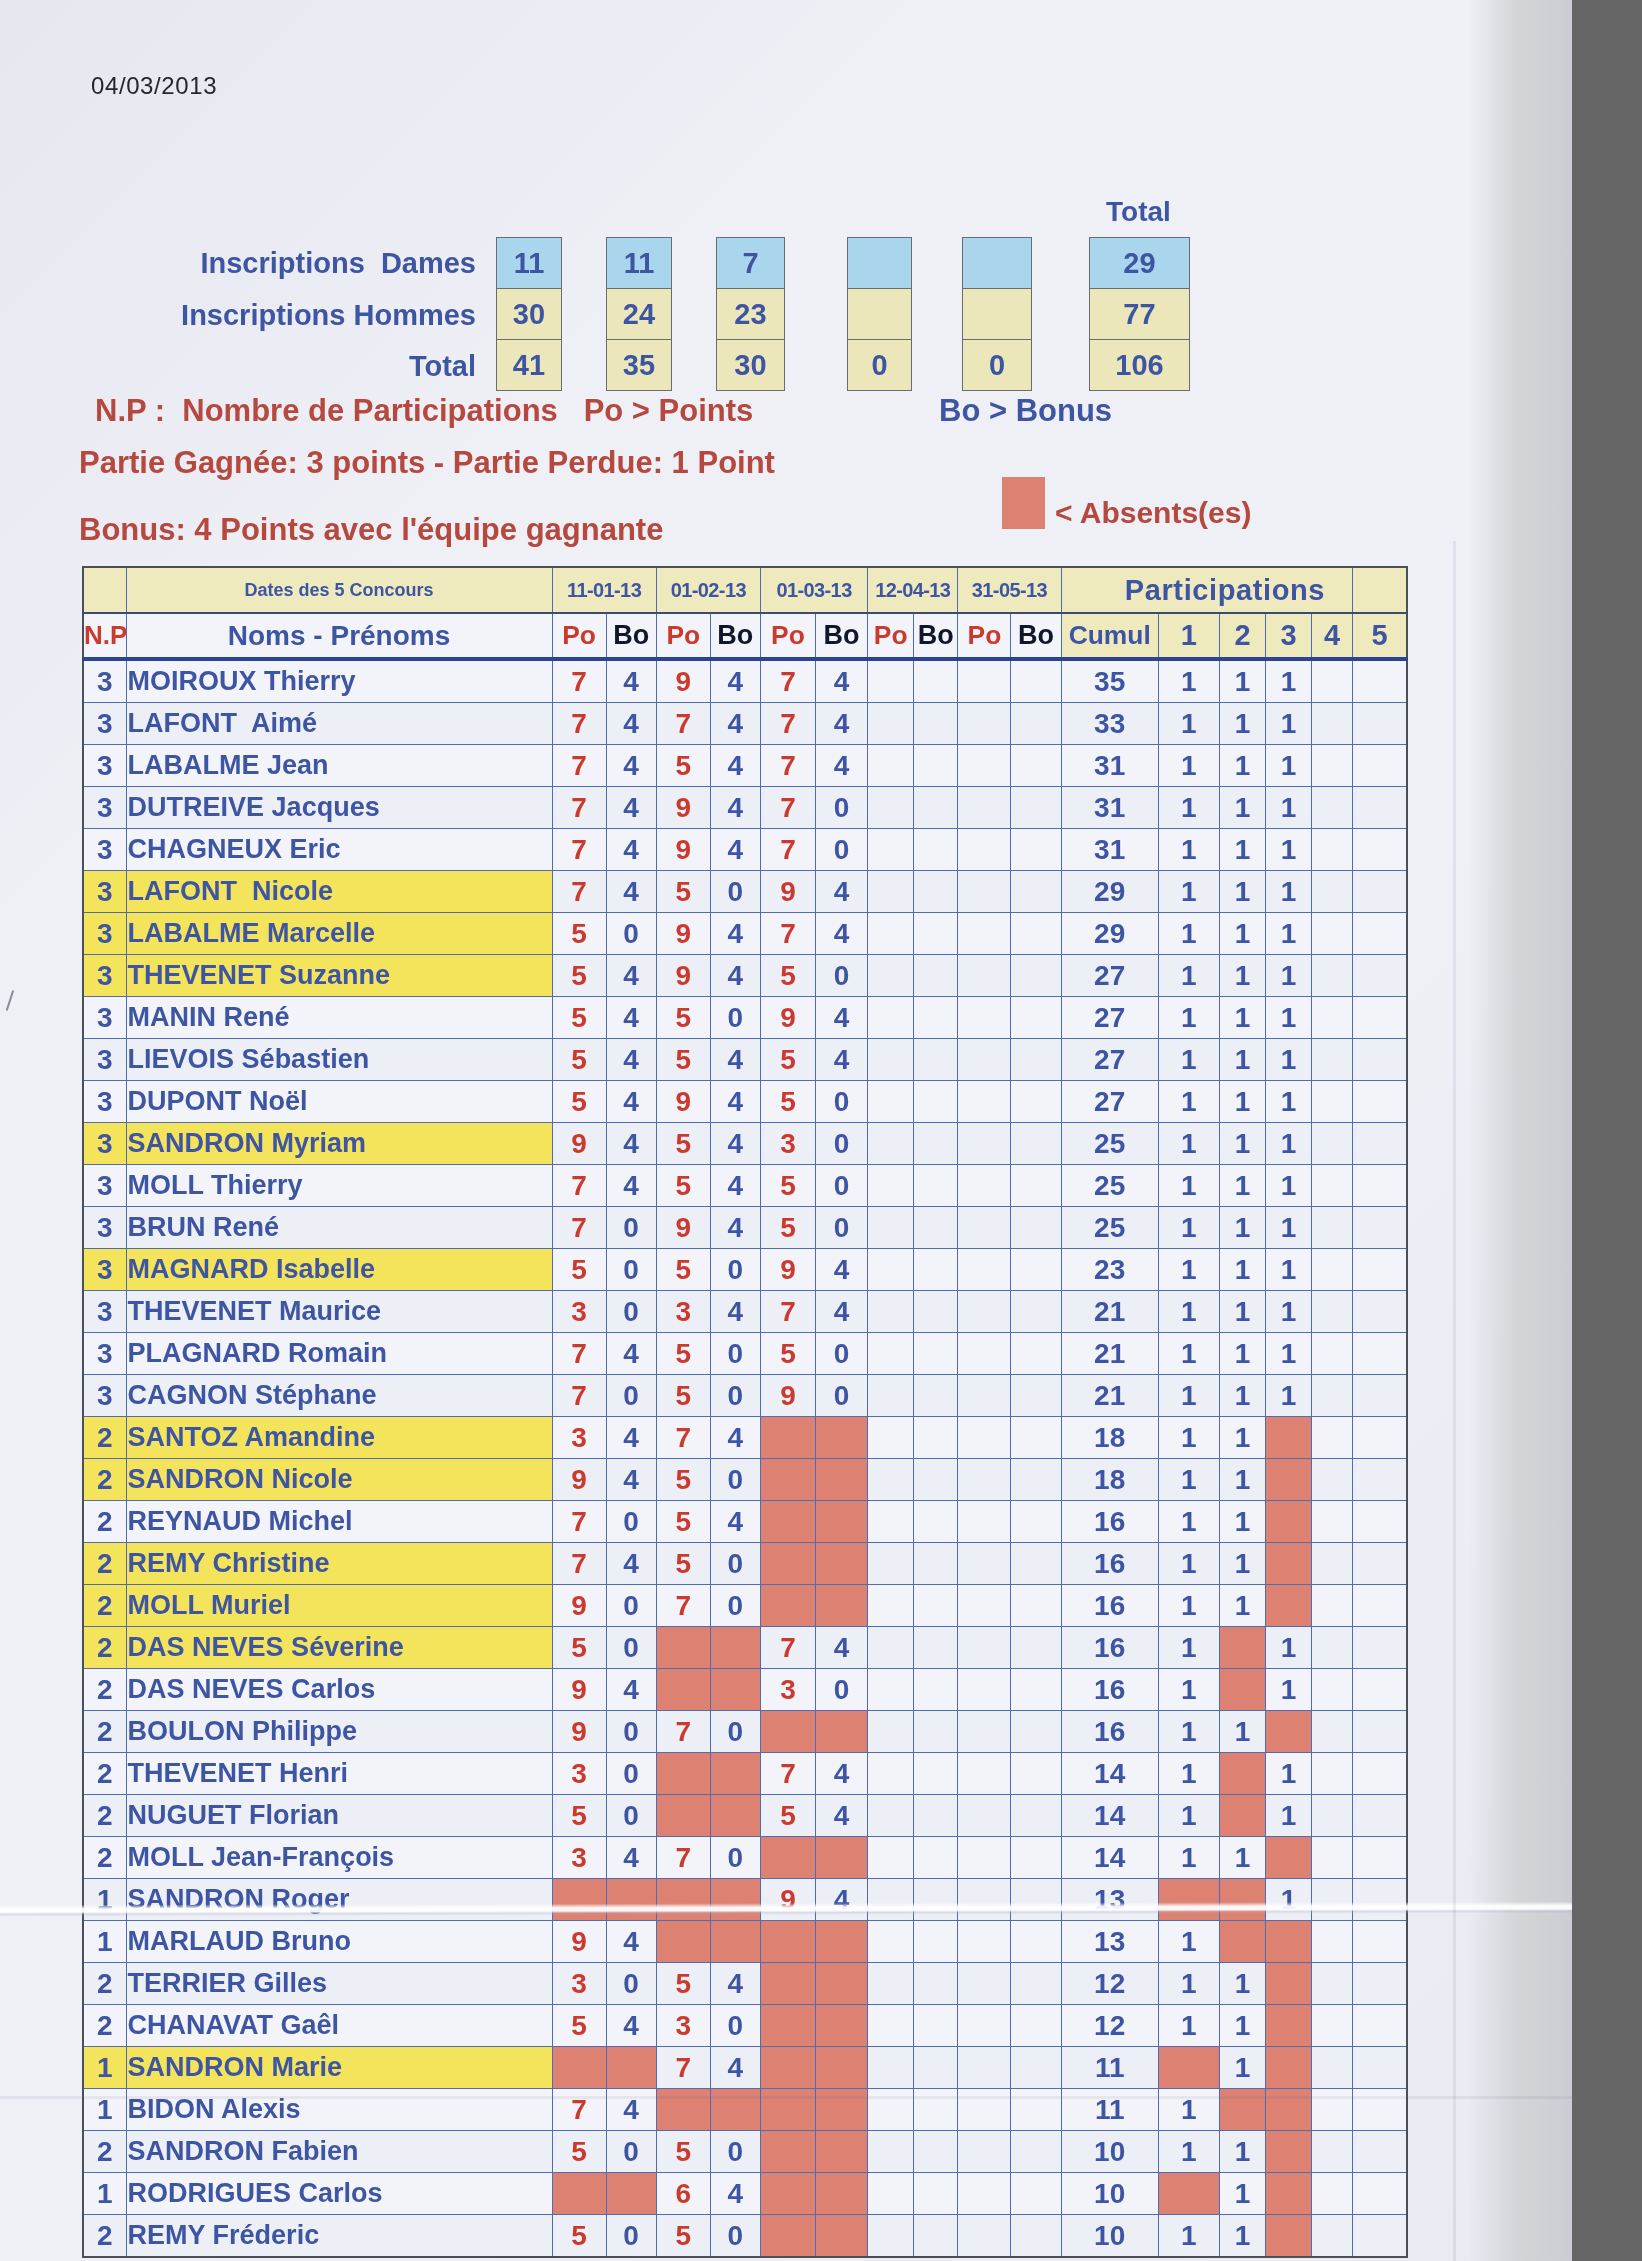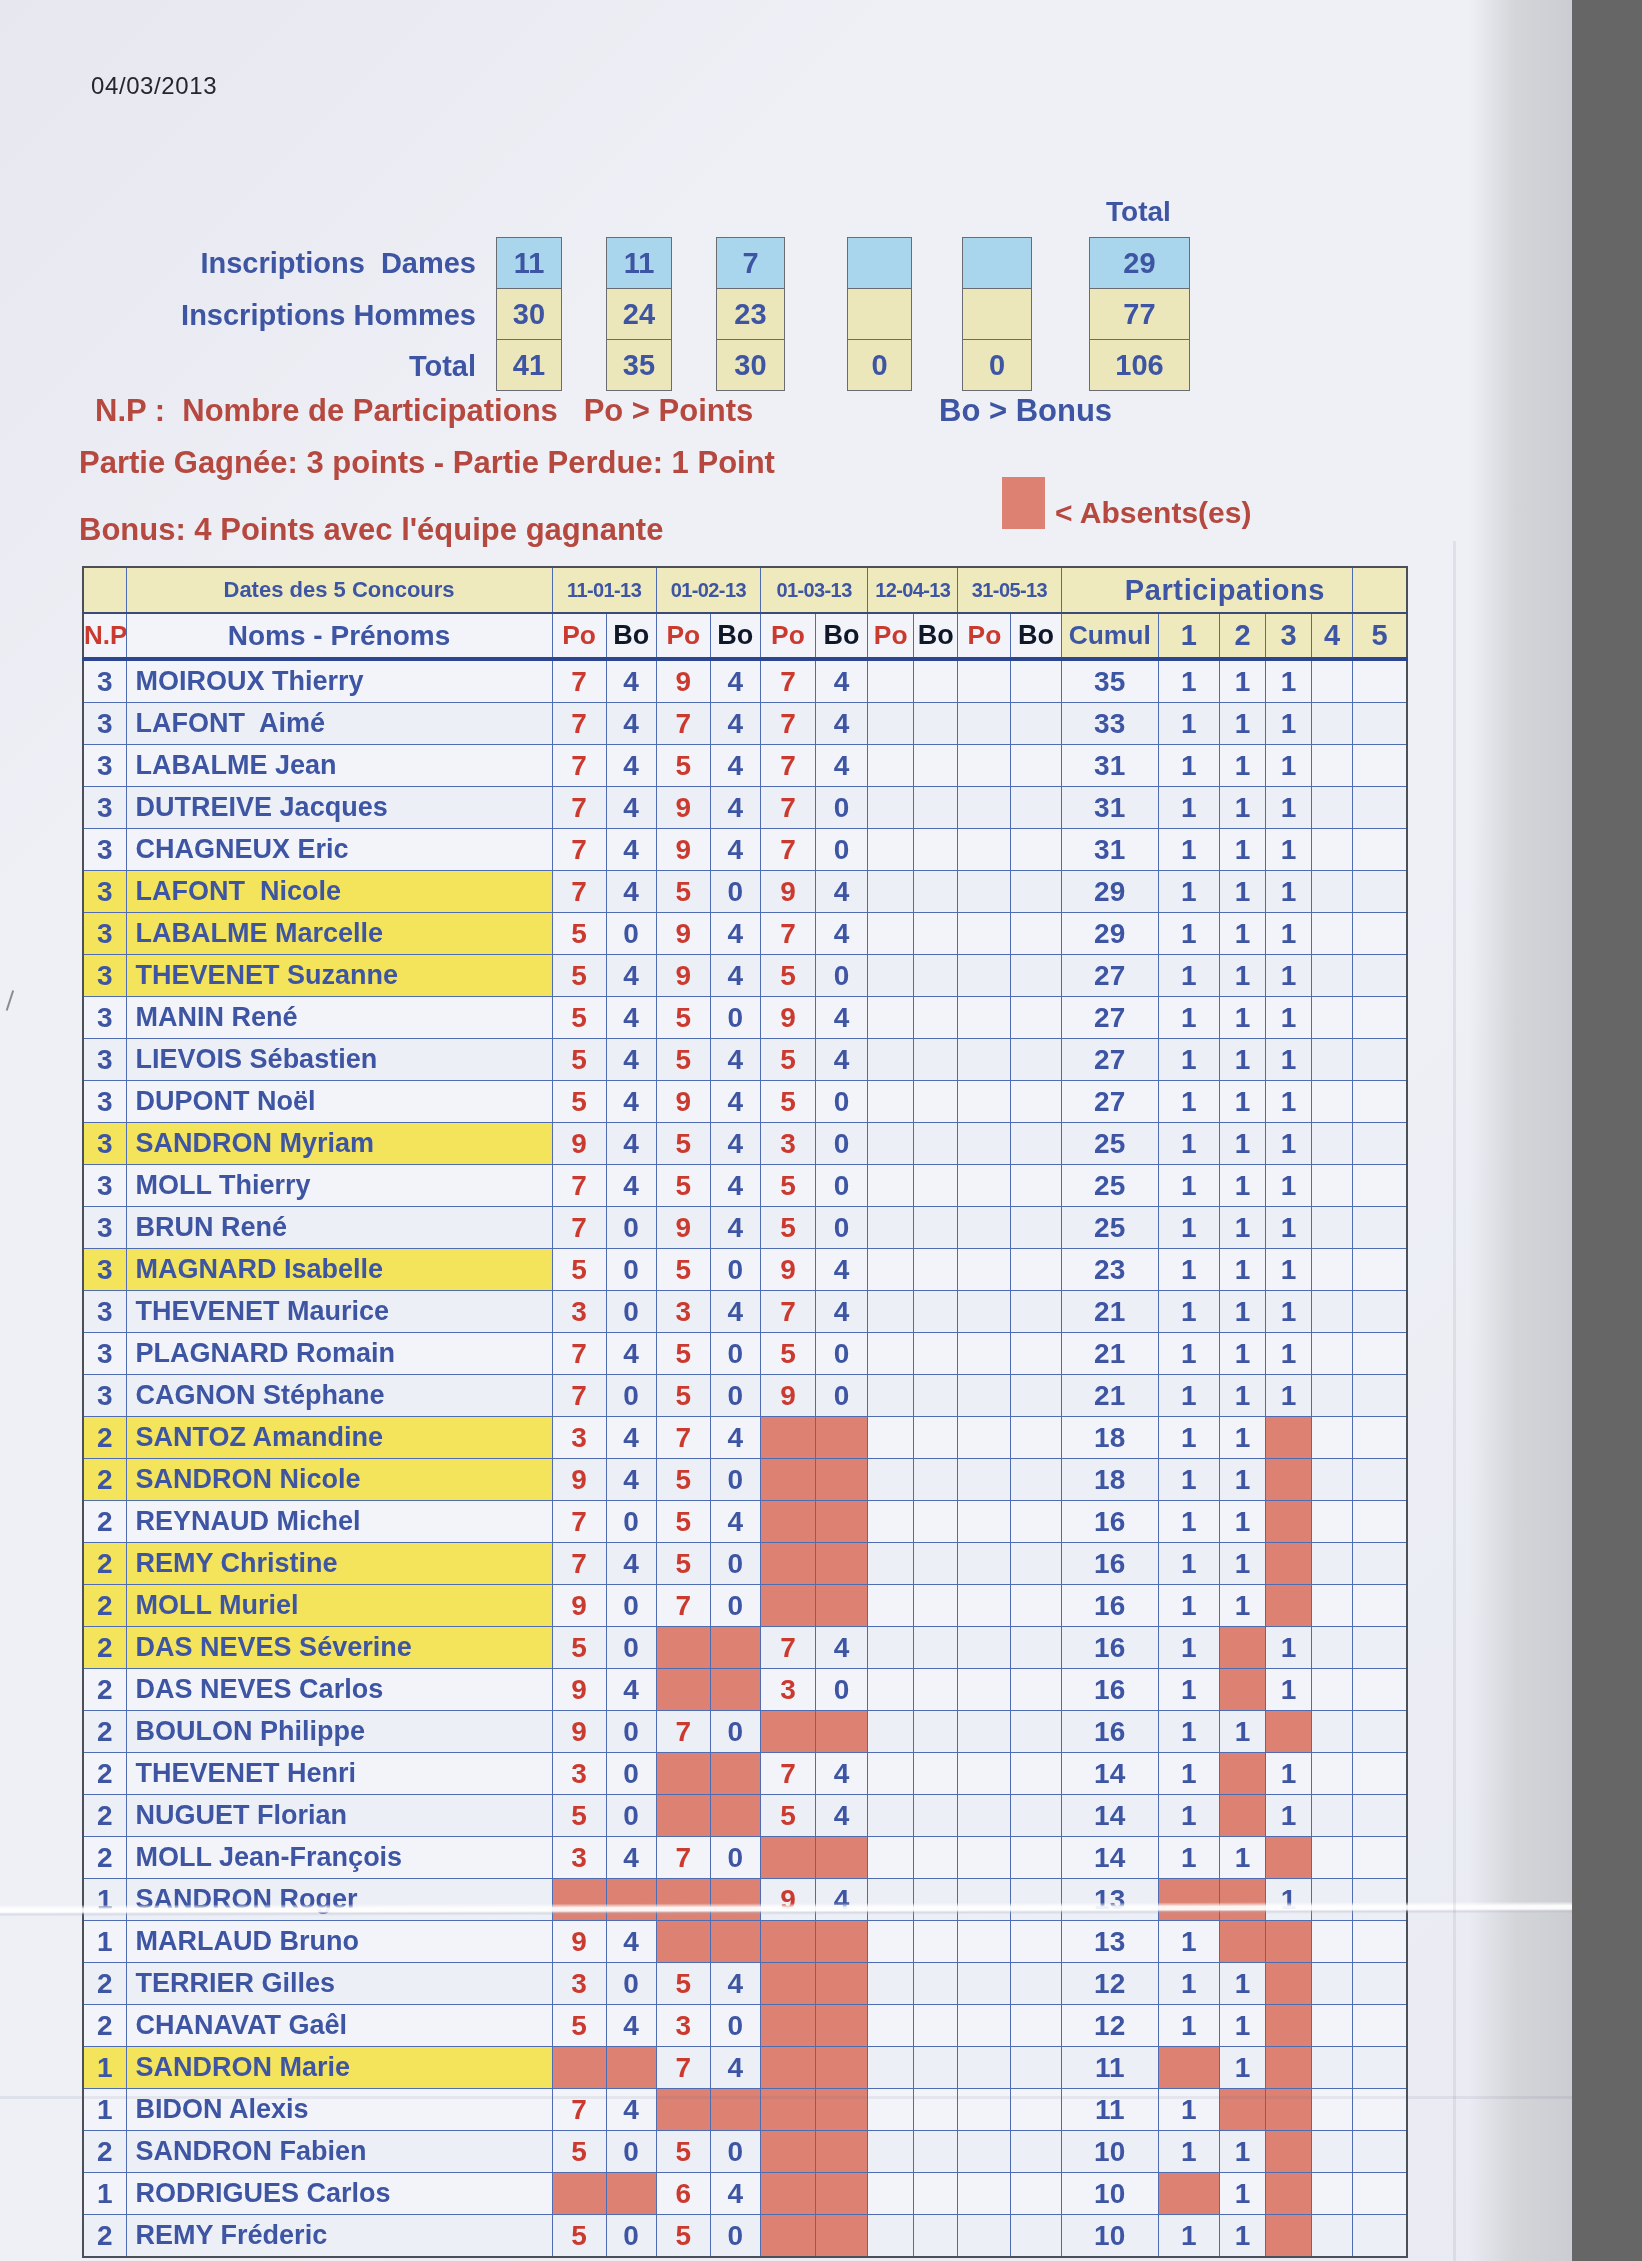--- a/index.html
+++ b/index.html
@@ -28,33 +28,33 @@
   #lg2{left:79px;top:445px;font-size:31px;}
   #lg3{left:79px;top:512px;font-size:31px;}
   #lgabs{left:1055px;top:496px;font-size:30px;}
   .swatch{position:absolute;left:1002px;top:477px;width:43px;height:52px;background:#dd8172;}
 
   
   table.tbl{border-collapse:collapse;table-layout:fixed;position:absolute;left:82px;top:566px;width:1326px;
             border:2.6px solid #4b4f58;}
   .tbl th,.tbl td{border:1.9px solid #4f6cb2;padding:0;overflow:hidden;}
   .tbl th.ha{background:#eeeabd;height:44px;color:#3d55a2;border-bottom:2.6px solid #3c4a77;}
-  .tbl th.ha.dlab{font-size:22px;}
+  .tbl th.ha.dlab{font-size:18px;}
   .tbl th.ha.date{font-size:20px;letter-spacing:-0.6px;}
   .tbl th.ha.plab{font-size:29px;letter-spacing:0.6px;padding-left:36px;}
   .tbl th.hb{height:43px;background:#f3f4fa;border-bottom:4.5px solid #2b4590;}
   .tbl th.hb.np{color:#cb3a2e;font-size:26px;}
   .tbl th.hb.nm{color:#3d55a2;font-size:28px;}
   .tbl th.hb.po{color:#cb3a2e;font-size:26.4px;margin-top:28px;}
   .tbl th.hb.bo{color:#0f172a;font-size:27px;}
   .tbl th.hb.cu{background:#eeeabd;color:#3d55a2;font-size:26.4px;}
   .tbl th.hb.pc{background:#eeeabd;color:#3d55a2;font-size:29px;}
   .tbl tbody td{height:41px;background:#f3f4fa;font-size:28px;text-align:center;color:#3d55a2;}
   .tbl tbody tr:nth-child(even) td{background:#edeff6;}
-  .tbl td.name{text-align:left;padding-left:9px;white-space:pre;font-size:27px;}
+  .tbl td.name{text-align:left;padding-left:1px;white-space:pre;font-size:27px;}
   .tbl td.po{color:#cb3a2e;}
   .tbl td.abs{background:#dd8172 !important;}
   .tbl td.hl{background:#f3e45c !important;}
 
   
   .tear{position:absolute;left:0;top:1903px;width:1643px;height:11.6px;transform:rotate(-.12deg);
         background:linear-gradient(to bottom,rgba(255,255,255,0),rgba(255,255,255,.92) 35%,rgba(255,255,255,.92) 62%,rgba(165,170,190,.30) 80%,rgba(255,255,255,0));}
   .crease-h{position:absolute;left:0;width:1643px;height:2.6px;background:rgba(95,100,125,.10);}
   .crease-v{position:absolute;left:1453px;top:541px;width:3.2px;height:1720px;background:rgba(90,95,115,.10);}
   .tick{position:absolute;left:9px;top:990px;width:1.9px;height:20.6px;background:#8a8a92;transform:rotate(18deg);}

